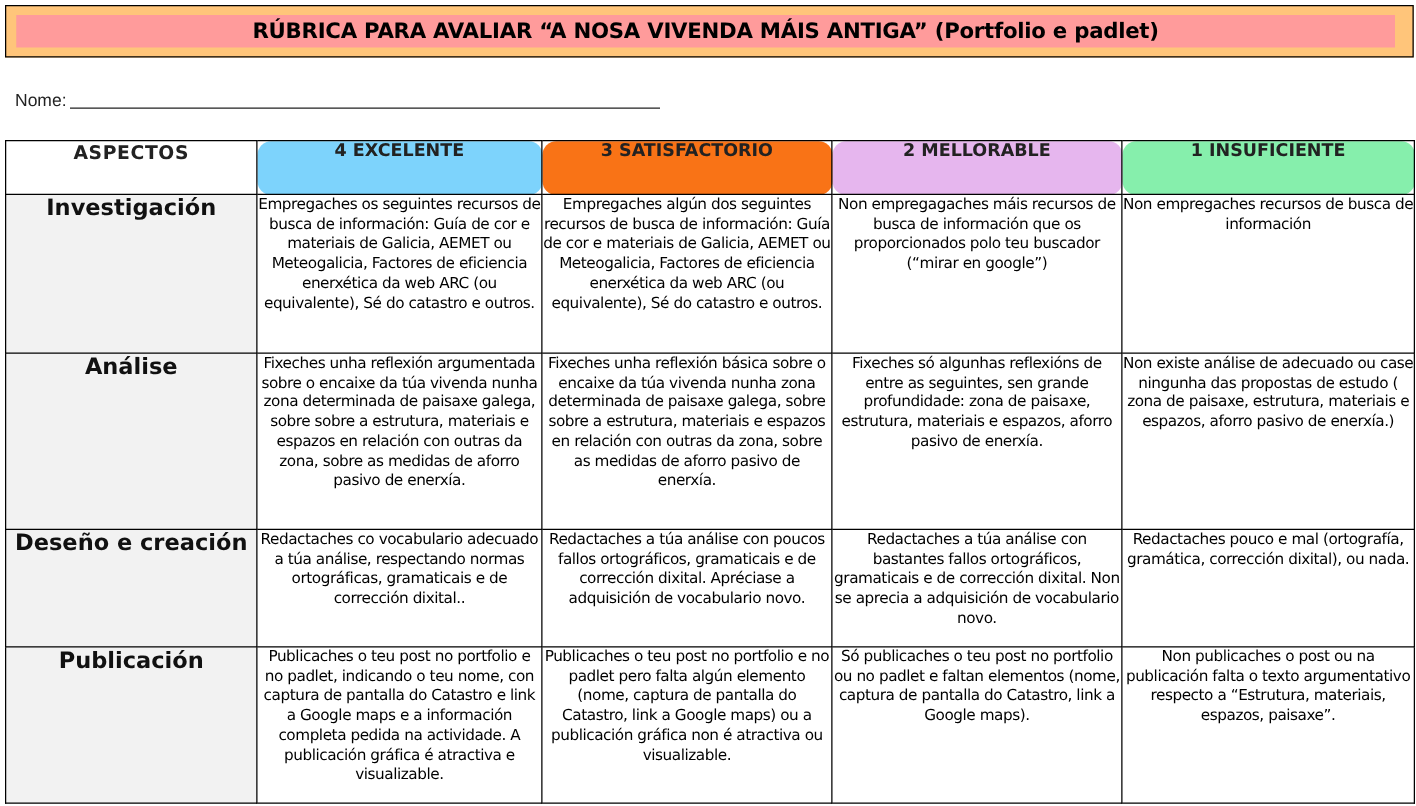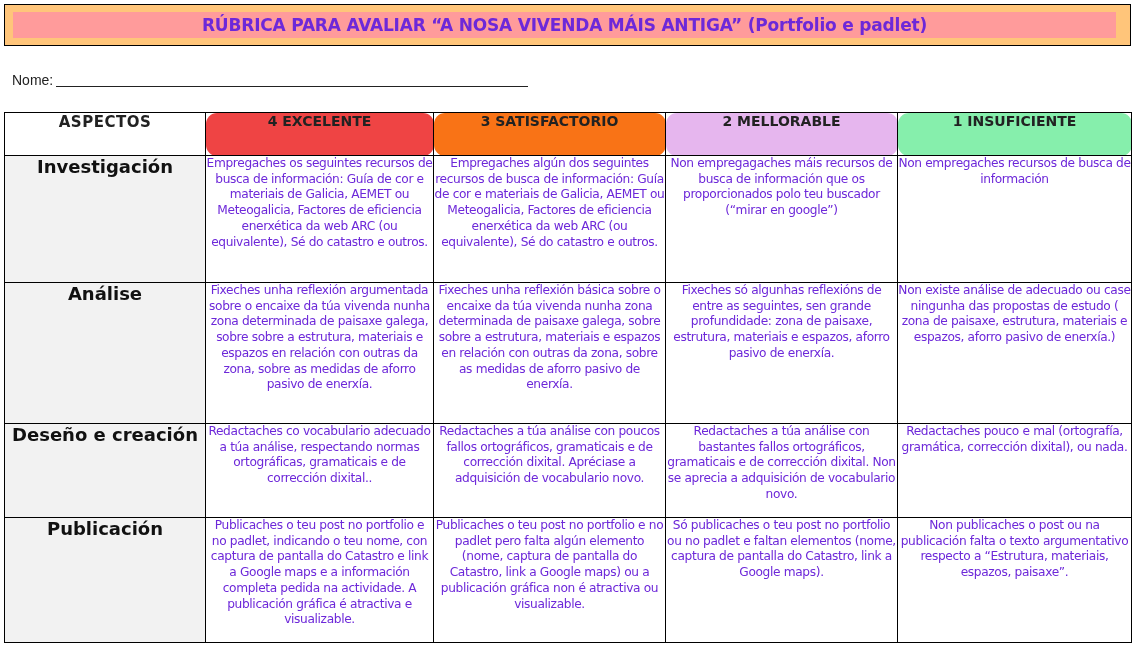--- a/index.html
+++ b/index.html
@@ -11,21 +11,21 @@
       position: absolute; left: 4px; top: 4px; width: 1125px; height: 40px;
       background: #ffc57a; border: 1px solid #000;
     }
     .title-inner {
       position: absolute; left: 8px; top: 7px; width: 1103px; height: 26px;
       background: #ff9b9b;
       display: flex; align-items: center; justify-content: center;
     }
     .title-text {
       font-family: "DejaVu Sans", sans-serif; font-weight: bold;
-      font-size: 17px; color: #6d28d9; letter-spacing: -0.2px; white-space: nowrap; text-align: right;
+      font-size: 17px; color: #000000; letter-spacing: -0.2px; white-space: nowrap; text-align: right;
     }
     .nome-row {
       position: absolute; left: 12px; top: 72px;
       font-family: "Liberation Sans", sans-serif; font-size: 14px; color: #222;
       display: flex; 
     }
     .nome-line {
       display: inline-block; width: 472px; border-bottom: 1px solid #222; height: 14px; margin-left: 3px;
     }
     table.rubric {
@@ -38,32 +38,32 @@
       text-align: center; vertical-align: top;
       padding: 0;
     }
     th.hdr {
       height: 42px; vertical-align: middle;
       font-family: "DejaVu Sans", sans-serif; font-weight: bold; font-size: 14px;
       color: #222;
       border-radius: 11px;
     }
     th.hdr-aspects { background: #ffffff; font-size: 15px; letter-spacing: 0.5px; }
-    th.hdr-4 { background: #ef4444; }
+    th.hdr-4 { background: #7dd3fc; }
     th.hdr-3 { background: #f97316; }
     th.hdr-2 { background: #e6b6ee; }
     th.hdr-1 { background: #86efac; }
     td.aspect {
       background: #f2f2f2; vertical-align: middle;
       font-family: "DejaVu Sans", sans-serif; font-weight: bold; font-size: 18px; color: #111;
     }
     td.cell {
       background: #fff;
       font-family: "DejaVu Sans", sans-serif; font-size: 12.2px; line-height: 15.7px;
-      color: #6d28d9; padding: 9px 6px 4px 6px;
+      color: #000000; padding: 9px 6px 4px 6px;
       letter-spacing: -0.35px;
     }
     tr.r1 td { height: 126px; }
     tr.r2 td { height: 140px; }
     tr.r3 td { height: 93px; }
     tr.r4 td { height: 124px; }
   </style>
 </head>
 <body>
 

